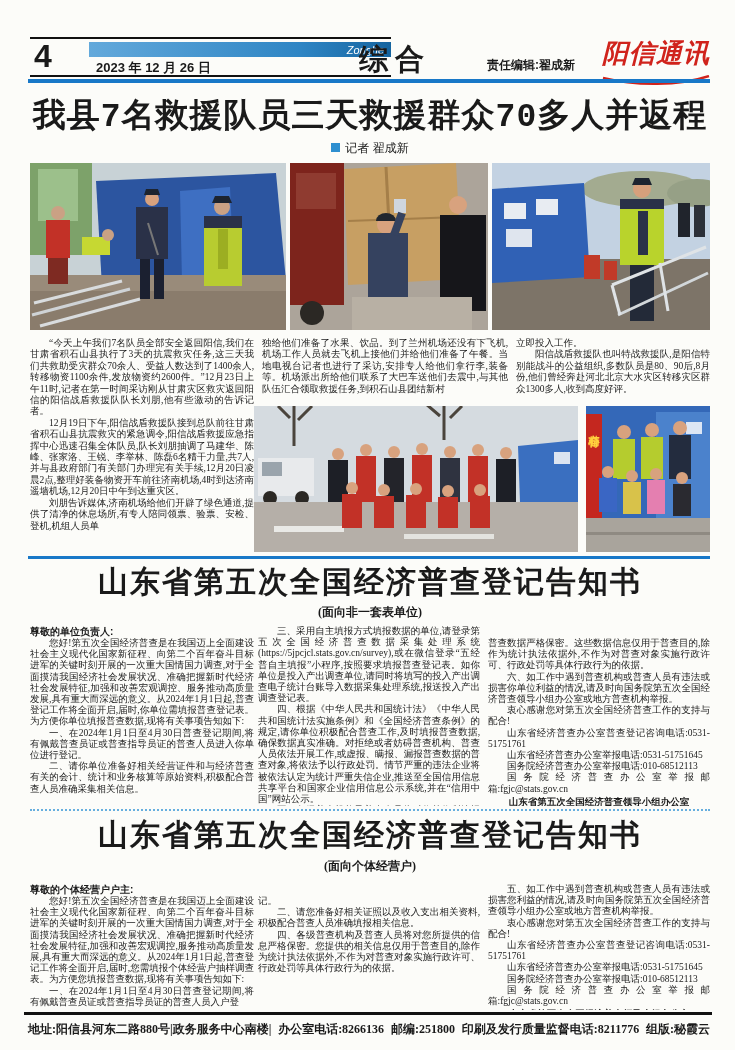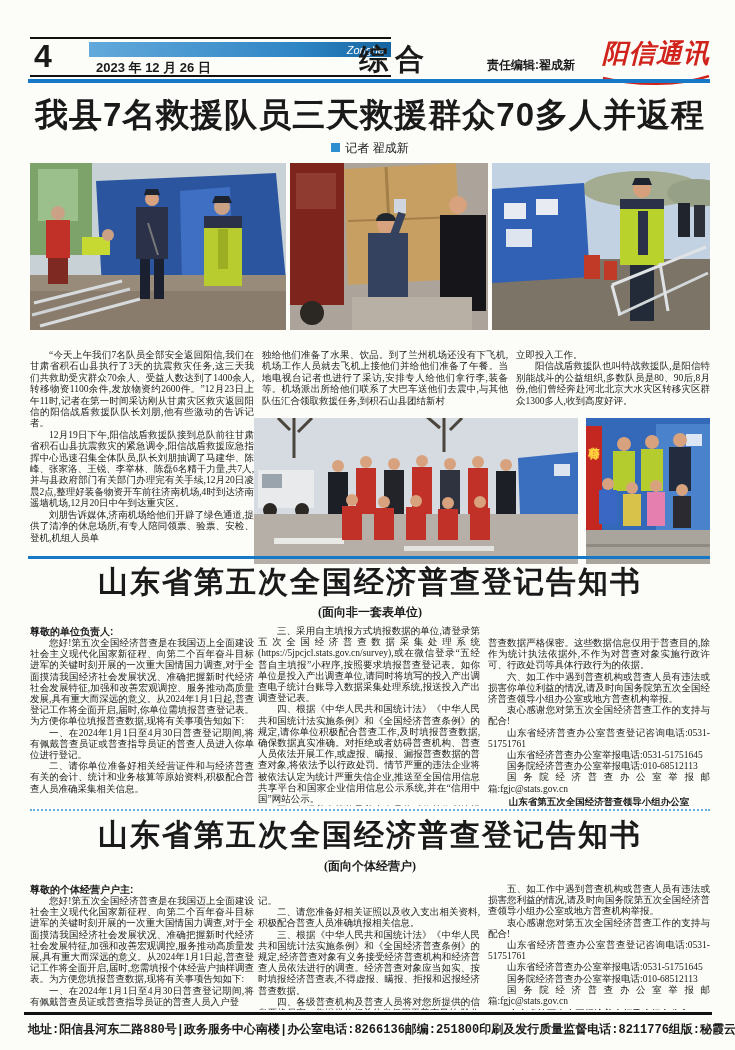--- a/index.html
+++ b/index.html
@@ -12,42 +12,42 @@
   .h-bar{background:linear-gradient(90deg,#63a9db 0%,#2e85c4 70%,#15649f 100%);height:15px;
          display:flex;align-items:center;justify-content:flex-end;padding-right:7px;box-sizing:border-box;}
   .h-pinyin{color:#fff;font-family:"Liberation Sans",sans-serif;font-style:italic;font-weight:normal;font-size:11px;}
   .h-date{font-family:"Liberation Sans",sans-serif;font-weight:bold;font-size:13px;}
   .h-section{font-family:"Liberation Sans",sans-serif;font-weight:bold;font-size:29px;letter-spacing:7px;}
   .h-editor{font-family:"Liberation Sans",sans-serif;font-weight:bold;font-size:12px;}
   .h-mast{color:#d0231c;font-weight:bold;font-style:italic;font-size:26px;letter-spacing:1px;
           font-family:"Liberation Serif",serif;white-space:nowrap;}
   .blue-rule{background:#1878c8;}
   
-  .headline{width:680px;text-align:center;font-weight:bold;font-size:33px;letter-spacing:1px;font-family:Liberation Sans, sans-serif;}
+  .headline{width:680px;text-align:center;font-weight:bold;font-size:33px;letter-spacing:1px;font-family:Liberation Mono, monospace;}
   .byline{width:680px;text-align:center;font-family:"Liberation Sans",sans-serif;font-weight:normal;font-size:12px;}
   .byline .sq{display:inline-block;width:9px;height:9px;background:#2e8fd0;margin-right:5px;}
   
   .photo{background:#ccc;overflow:hidden;}
   .photo svg{display:block;}
   
   .art p{margin:0;text-indent:2em;text-align:justify;font-size:9.5px;line-height:11.4px;}
   .art p.noind{text-indent:0;}
   
   .n-title{width:680px;text-align:center;font-weight:bold;font-size:30px;letter-spacing:2px;font-family:"Liberation Serif",serif;}
   .n-sub{width:680px;text-align:center;font-weight:bold;font-family:"Liberation Serif",serif;}
   .np{margin:0;text-indent:2em;text-align:justify;font-size:9.5px;line-height:11.2px;}
   .np.noind{text-indent:0;margin-top:12px;}
   .salut{margin:0;font-family:"Liberation Sans",sans-serif;font-weight:bold;font-size:10px;line-height:12px;}
   .sign{margin:1px 0 0 0;font-family:"Liberation Sans",sans-serif;font-weight:bold;font-size:9.5px;
         text-align:center;line-height:11.5px;}
   .ncol{overflow:hidden;}
   .dotted{border-top:2px dotted #66aede;}
   
   .f-rule{background:#111;}
-  .footer{display:flex;justify-content:space-between;font-family:Liberation Mono, monospace;
+  .footer{display:flex;justify-content:space-between;font-family:Liberation Serif, serif;
           font-weight:bold;font-size:12px;white-space:nowrap;}
 </style>
 </head>
 <body>
 
 <div class="page">
 
   <div class="abs h-line" style="left:30px;top:37px;width:361px;"></div>
   <div class="abs h-num" style="left:34px;top:40px;">4</div>
   <div class="abs h-bar" style="left:89px;top:42px;width:302px;">
@@ -141,21 +141,21 @@
         <line x1="120" y1="122" x2="214" y2="84" stroke="#dfe3e6" stroke-width="3"></line>
         <line x1="126" y1="152" x2="216" y2="110" stroke="#d2d7da" stroke-width="3"></line>
         <line x1="168" y1="100" x2="176" y2="148" stroke="#dfe3e6" stroke-width="3"></line>
         <line x1="120" y1="122" x2="128" y2="152" stroke="#dfe3e6" stroke-width="3"></line>
         <rect x="186" y="40" width="12" height="34" fill="#20242c"></rect>
         <rect x="202" y="42" width="11" height="32" fill="#2c3038"></rect>
       </svg>
     </div>
   </div>
 
-  <div class="abs art" style="left:0;top:338px;width:735px;height:216px;margin-top:12px;">
+  <div class="abs art" style="left:0;top:338px;width:735px;height:216px;">
     <div class="abs" style="left:30px;top:0;width:224px;height:214px;overflow:hidden;">
       <p>“今天上午我们7名队员全部安全返回阳信,我们在甘肃省积石山县执行了3天的抗震救灾任务,这三天我们共救助受灾群众70余人、受益人数达到了1400余人,转移物资1100余件,发放物资约2600件。”12月23日上午11时,记者在第一时间采访刚从甘肃灾区救灾返回阳信的阳信战盾救援队队长刘朋,他有些激动的告诉记者。</p>
       <p>12月19日下午,阳信战盾救援队接到总队前往甘肃省积石山县抗震救灾的紧急调令,阳信战盾救援应急指挥中心迅速召集全体队员,队长刘朋抽调了马建华、陈峰、张家洛、王锐、李举林、陈磊6名精干力量,共7人,并与县政府部门有关部门办理完有关手续,12月20日凌晨2点,整理好装备物资开车前往济南机场,4时到达济南遥墙机场,12月20日中午到达重灾区。</p>
       <p>刘朋告诉媒体,济南机场给他们开辟了绿色通道,提供了清净的休息场所,有专人陪同领票、验票、安检、登机,机组人员单</p>
     </div>
     <div class="abs" style="left:262px;top:0;width:246px;height:64px;overflow:hidden;">
       <p class="noind">独给他们准备了水果、饮品。到了兰州机场还没有下飞机,机场工作人员就去飞机上接他们并给他们准备了午餐。当地电视台记者也进行了采访,安排专人给他们拿行李,装备等。机场派出所给他们联系了大巴车送他们去震中,与其他队伍汇合领取救援任务,到积石山县团结新村</p>
     </div>
     <div class="abs" style="left:516px;top:0;width:194px;height:66px;overflow:hidden;">
       <p class="noind">立即投入工作。</p>
@@ -270,21 +270,20 @@
 
   <div class="abs" style="left:0;top:884px;width:735px;height:126px;">
     <div class="abs ncol" style="left:30px;top:0;width:224px;height:126px;">
       <p class="salut">尊敬的个体经营户户主:</p>
       <p class="np">您好!第五次全国经济普查是在我国迈上全面建设社会主义现代化国家新征程、向第二个百年奋斗目标进军的关键时刻开展的一次重大国情国力调查,对于全面摸清我国经济社会发展状况、准确把握新时代经济社会发展特征,加强和改善宏观调控,服务推动高质量发展,具有重大而深远的意义。从2024年1月1日起,普查登记工作将全面开启,届时,您需填报个体经营户抽样调查表。为方便您填报普查数据,现将有关事项告知如下:</p>
       <p class="np">一、在2024年1月1日至4月30日普查登记期间,将有佩戴普查员证或普查指导员证的普查人员入户登</p>
     </div>
     <div class="abs ncol" style="left:258px;top:0;width:222px;height:126px;">
       <p class="np noind">记。</p>
       <p class="np">二、请您准备好相关证照以及收入支出相关资料,积极配合普查人员准确填报相关信息。</p>
-      <p class="np">三、根据《中华人民共和国统计法》《中华人民共和国统计法实施条例》和《全国经济普查条例》的规定,经济普查对象有义务接受经济普查机构和经济普查人员依法进行的调查。经济普查对象应当如实、按时填报经济普查表,不得虚报、瞒报、拒报和迟报经济普查数据。</p>
       <p class="np">四、各级普查机构及普查人员将对您所提供的信息严格保密。您提供的相关信息仅用于普查目的,除作为统计执法依据外,不作为对普查对象实施行政许可、行政处罚等具体行政行为的依据。</p>
     </div>
     <div class="abs ncol" style="left:488px;top:0;width:222px;height:126px;">
       <p class="np">五、如工作中遇到普查机构或普查人员有违法或损害您利益的情况,请及时向国务院第五次全国经济普查领导小组办公室或地方普查机构举报。</p>
       <p class="np">衷心感谢您对第五次全国经济普查工作的支持与配合!</p>
       <p class="np">山东省经济普查办公室普查登记咨询电话:0531-51751761</p>
       <p class="np">山东省经济普查办公室举报电话:0531-51751645</p>
       <p class="np">国务院经济普查办公室举报电话:010-68512113</p>
       <p class="np">国务院经济普查办公室举报邮箱:fgjc@stats.gov.cn</p>
       <p class="sign">山东省第五次全国经济普查领导小组办公室</p>

